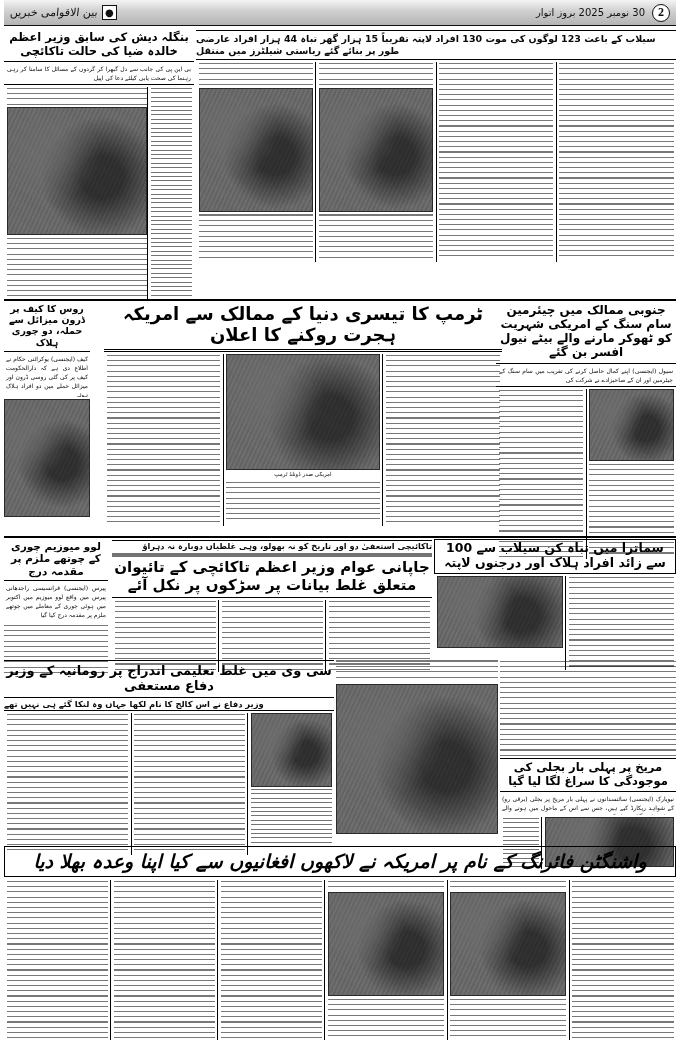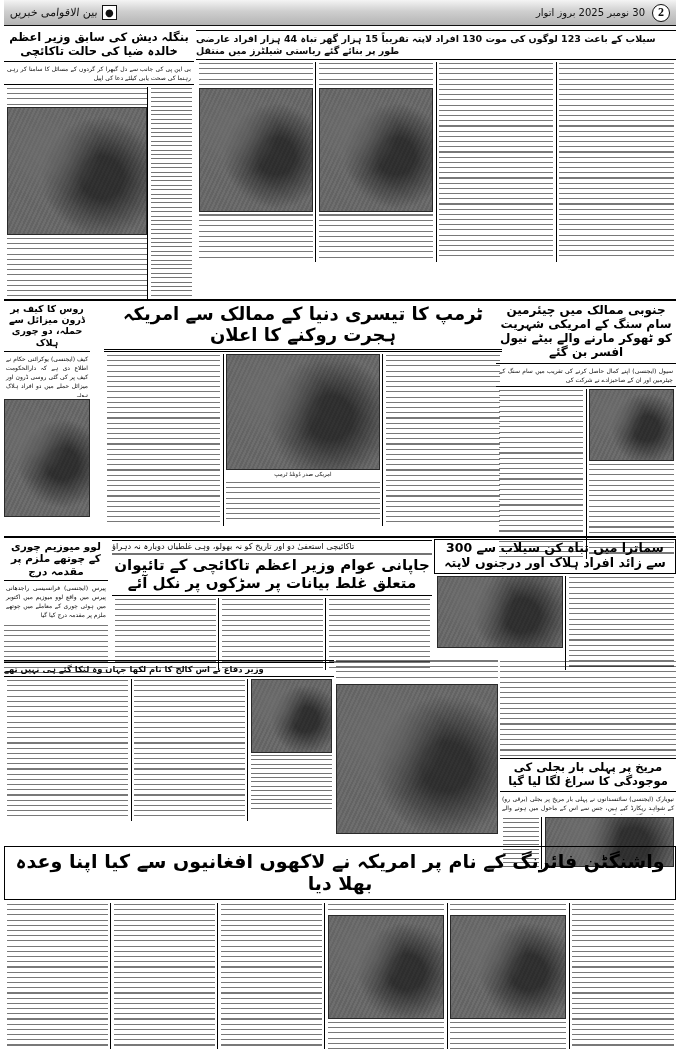--- a/index.html
+++ b/index.html
@@ -50,22 +50,22 @@
   }
 
   
   .rule { border-top:1px solid #000; }
   .rule2 { border-top:2px solid #000; }
   .hl {
     direction:rtl; text-align:center; font-weight:bold;
     line-height:1.18; color:#000; letter-spacing:-.3px;
   }
   .kicker {
-    direction:rtl; text-align:left; font-size:8.2px; font-weight:normal;
-    line-height:1.2; border-top:1px solid #000; border-bottom:2px solid #737373;
+    direction:rtl; text-align:right; font-size:8.2px; font-weight:bold;
+    line-height:1.2; border-top:1px solid #000; border-bottom:4px solid #737373;
     padding:1px 0; margin:1px 0;
   }
   .sub {
     direction:rtl; text-align:left; font-weight:bold; font-size:9.5px;
     line-height:1.25; letter-spacing:-.2px;
   }
   .dek { direction:rtl; text-align:justify; font-size:6px; line-height:1.5; }
 
   
   .body {
@@ -206,21 +206,21 @@
       <div class="dek" style="padding:1px 2px;height:44px;overflow:hidden;">کیف (ایجنسی) یوکرائنی حکام نے اطلاع دی ہے کہ دارالحکومت کیف پر کی گئی روسی ڈرون اور میزائل حملے میں دو افراد ہلاک ہوئے</div>
       <div class="photo" style="height:118px;margin-top:2px;"></div>
     </div>
   </div>
 
   <div class="rule2" style="position:absolute;left:4px;top:536px;width:672px;"></div>
 
   <div class="sec" style="left:4px;top:539px;width:672px;height:120px;">
 
     <div style="position:absolute;right:0;top:0;width:242px;">
-      <div class="hl" style="font-size:12.5px;padding:1px 0 2px;border:1px solid #000;">سماترا میں تباہ کن سیلاب سے 300 سے زائد افراد ہلاک اور درجنوں لاپتہ</div>
+      <div class="hl" style="font-size:12.5px;padding:1px 0 2px;border:1px solid #000;">سماترا میں تباہ کن سیلاب سے 100 سے زائد افراد ہلاک اور درجنوں لاپتہ</div>
       <div class="cols" style="height:94px;margin-top:2px;">
         <div class="col vsep" style="flex:1.2;">
           <div class="photo" style="height:72px;"></div>
         </div>
         <div class="col">
           <div class="body" style="height:92px;"></div>
         </div>
       </div>
     </div>
 
@@ -246,20 +246,21 @@
       <div class="rule" style="margin:1px 0;"></div>
       <div class="dek" style="padding:1px 2px;height:40px;overflow:hidden;">پیرس (ایجنسی) فرانسیسی راجدھانی پیرس میں واقع لوو میوزیم میں اکتوبر میں ہوئی چوری کے معاملے میں چوتھے ملزم پر مقدمہ درج کیا گیا</div>
       <div class="body" style="height:52px;margin-top:2px;"></div>
     </div>
   </div>
 
   <div class="sec" style="left:4px;top:660px;width:672px;height:178px;">
 
     <div style="position:absolute;left:0;top:0;width:330px;">
       <div class="rule" style="margin:0 0 1px;"></div>
+      <div class="hl" style="font-size:13px;padding:1px 0 2px;">سی وی میں غلط تعلیمی اندراج پر رومانیہ کے وزیر دفاع مستعفی</div>
       <div class="rule" style="margin:1px 0;"></div>
       <div class="sub" style="font-size:8.4px;">وزیر دفاع نے اس کالج کا نام لکھا جہاں وہ لنکا گئے ہی نہیں تھے</div>
       <div class="rule" style="margin:1px 0 2px;"></div>
       <div class="cols" style="height:142px;">
         <div class="col vsep" style="flex:1.1;">
           <div class="body" style="height:140px;"></div>
         </div>
         <div class="col vsep">
           <div class="body" style="height:140px;"></div>
         </div>
@@ -286,21 +287,21 @@
           <div class="body tight" style="height:50px;"></div>
         </div>
         <div class="col">
           <div class="photo" style="height:50px;"></div>
         </div>
       </div>
     </div>
   </div>
 
   <div class="sec" style="left:4px;top:846px;width:672px;height:200px;">
-    <div class="hl" style="font-size:19px;padding:3px 4px 4px;border:1.6px solid #000;">واشنگٹن فائرنگ کے نام پر امریکہ نے لاکھوں افغانیوں سے کیا اپنا وعدہ بھلا دیا</div>
+    <div class="hl" style="font-size:19px;padding:3px 4px 4px;border:1.6px solid #000;font-style:italic;">واشنگٹن فائرنگ کے نام پر امریکہ نے لاکھوں افغانیوں سے کیا اپنا وعدہ بھلا دیا</div>
     <div class="cols" style="height:160px;margin-top:3px;">
       <div class="col vsep">
           <div class="body" style="height:158px;"></div>
         </div>
       <div class="col vsep">
           <div class="body" style="height:158px;"></div>
         </div>
       <div class="col vsep">
           <div class="body" style="height:158px;"></div>
         </div>

